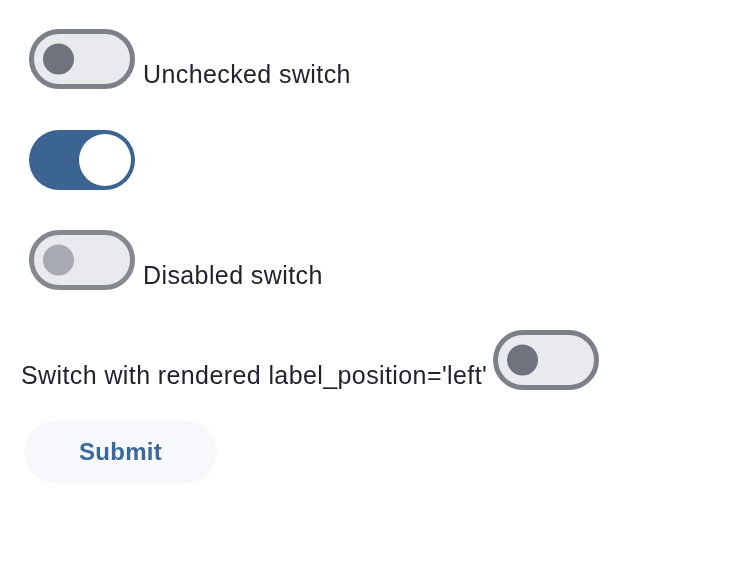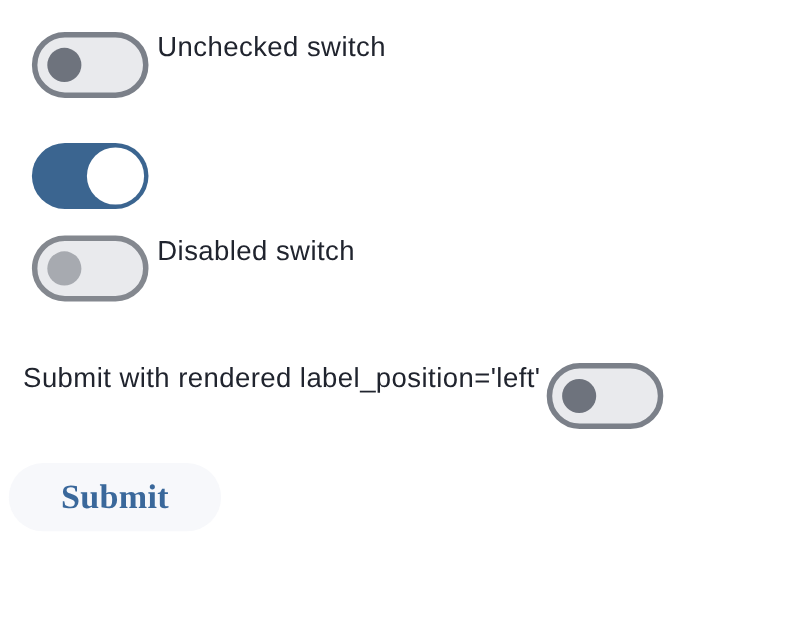--- a/index.html
+++ b/index.html
@@ -8,26 +8,26 @@
     width: 730px;
     height: 566px;
     position: relative;
     background: var(--page_bg, #ffffff);
     font-family: "Liberation Sans", sans-serif;
     overflow: hidden;
   }
   .row {
     position: absolute;
     display: flex;
-    align-items: flex-start;
+    align-items: flex-end;
     gap: 8px;
   }
   .row-1 { left: 29px; top: 29px;  }
   .row-2 { left: 29px; top: 130px; }
-  .row-3 { left: 29px; top: 214px; }
+  .row-3 { left: 29px; top: 230px; }
   .row-4 { left: 21px; top: 330px; gap: 6px; }
 
   .switch {
     width: 106px;
     height: 60px;
     border-radius: 30px;
     position: relative;
     flex: 0 0 auto;
     cursor: pointer;
   }
@@ -69,30 +69,30 @@
 
   .switch-label {
     font-size: 25px;
     letter-spacing: 0.4px;
     color: var(--label_text, #20242e);
     white-space: nowrap;
   }
 
   .submit-btn {
     position: absolute;
-    left: 8px;
+    left: 24px;
     top: 421px;
     width: 193px;
     height: 62px;
     border: none;
     border-radius: 31px;
     background: var(--submit_bg, #f7f8fb);
     color: var(--submit_text, #3a689b);
-    font-family: Liberation Serif, serif;
-    font-size: 31px;
+    font-family: Liberation Sans, sans-serif;
+    font-size: 24px;
     font-weight: 600;
     letter-spacing: 0.3px;
     cursor: pointer;
   }
 </style>
 </head>
 <body>
 
 <div class="row row-1">
   <div class="switch off" role="switch" aria-checked="false">
@@ -108,19 +108,19 @@
 </div>
 
 <div class="row row-3">
   <div class="switch off disabled" role="switch" aria-checked="false" aria-disabled="true">
     <div class="thumb"></div>
   </div>
   <span class="switch-label">Disabled switch</span>
 </div>
 
 <div class="row row-4">
-  <span class="switch-label">Submit with rendered label_position='left'</span>
+  <span class="switch-label">Switch with rendered label_position='left'</span>
   <div class="switch off" role="switch" aria-checked="false">
     <div class="thumb"></div>
   </div>
 </div>
 
 <button class="submit-btn">Submit</button>
 
 </body></html>

